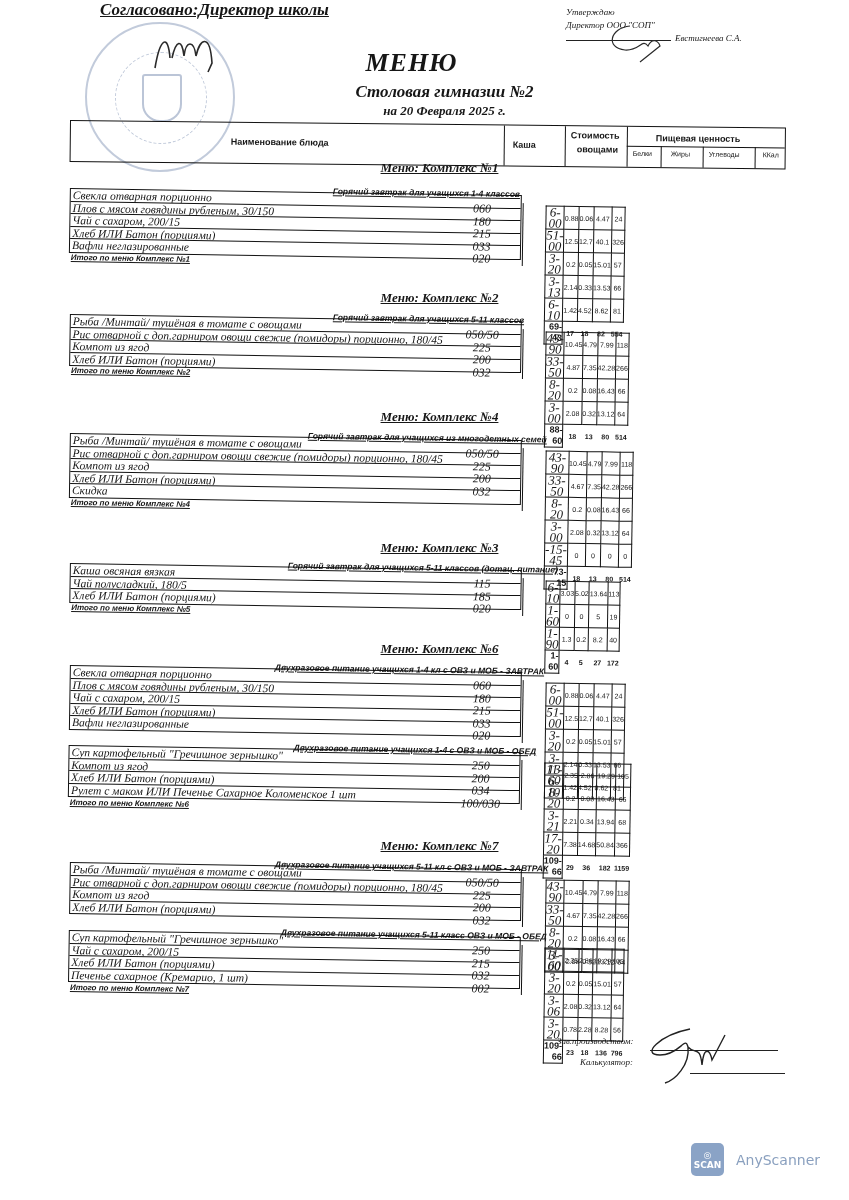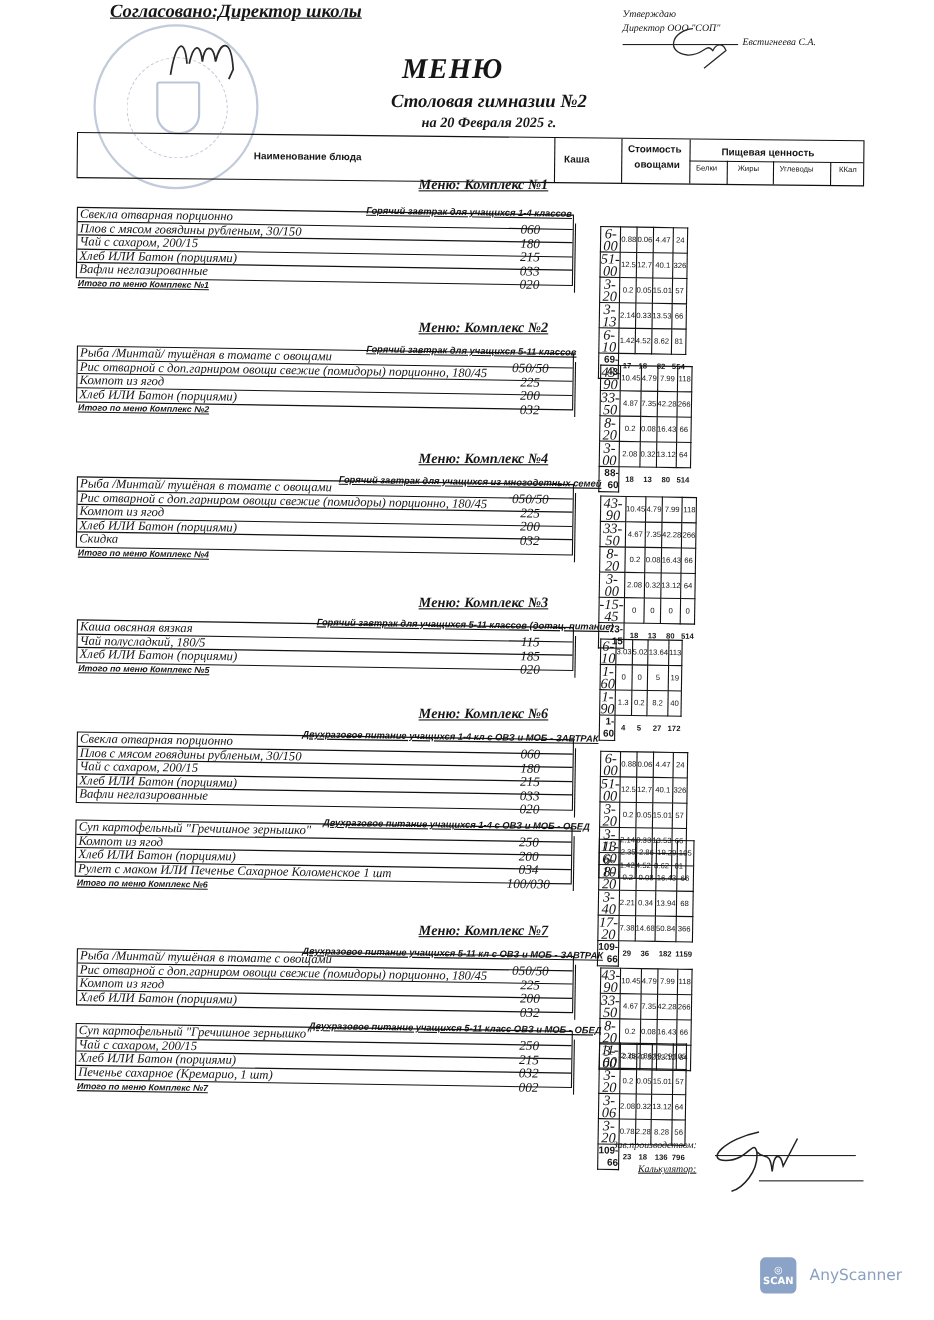--- a/index.html
+++ b/index.html
@@ -475,21 +475,21 @@
           <td class="n4">105</td>
         </tr>
     <tr>
           <td class="cost">8-20</td>
           <td class="n">0.2</td>
           <td class="n">0.08</td>
           <td class="n3">16.43</td>
           <td class="n4">66</td>
         </tr>
     <tr>
-          <td class="cost">3-40</td>
+          <td class="cost">3-21</td>
           <td class="n">2.21</td>
           <td class="n">0.34</td>
           <td class="n3">13.94</td>
           <td class="n4">68</td>
         </tr>
     <tr>
           <td class="cost">17-20</td>
           <td class="n">7.38</td>
           <td class="n">14.68</td>
           <td class="n3">50.84</td>
@@ -603,21 +603,21 @@
           <td>18</td>
           <td>136</td>
           <td>796</td>
         </tr>
   </tbody>
     </table>
 </div>
 
 <div class="footer-lbl" style="left:557px; top:1036px;">Зав.производством:</div>
 <div class="footer-line" style="left:650px; top:1050px; width:128px;"></div>
-<div class="footer-lbl" style="left:580px; top:1057px;text-decoration:underline;">Калькулятор:</div>
+<div class="footer-lbl" style="left:580px; top:1057px;">Калькулятор:</div>
 <div class="footer-line" style="left:690px; top:1073px; width:95px;"></div>
 <svg class="abs sign3" width="110" height="60">
   <path d="M50 4 C20 10, 0 30, 20 30 C40 30, 45 10, 48 22 C50 40, 35 55, 25 58 M48 22 C55 30, 60 20, 62 40 C64 20, 70 25, 72 35 L85 10" stroke="#222" stroke-width="1.4" fill="none"></path>
 </svg>
 
 <div class="abs scanner">
   <div class="logo">
     <span>◎</span>
     <span>SCAN</span>
   </div>

